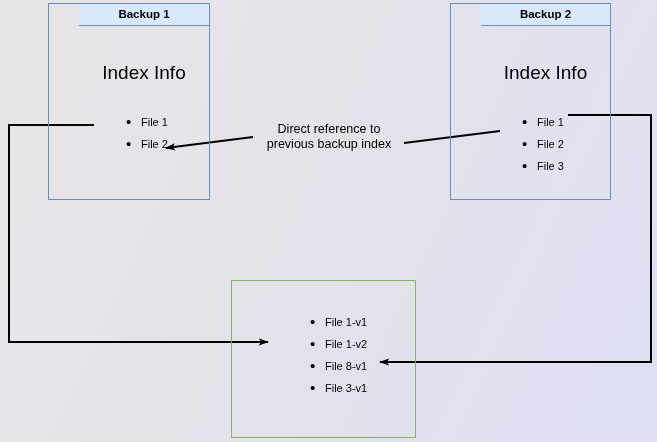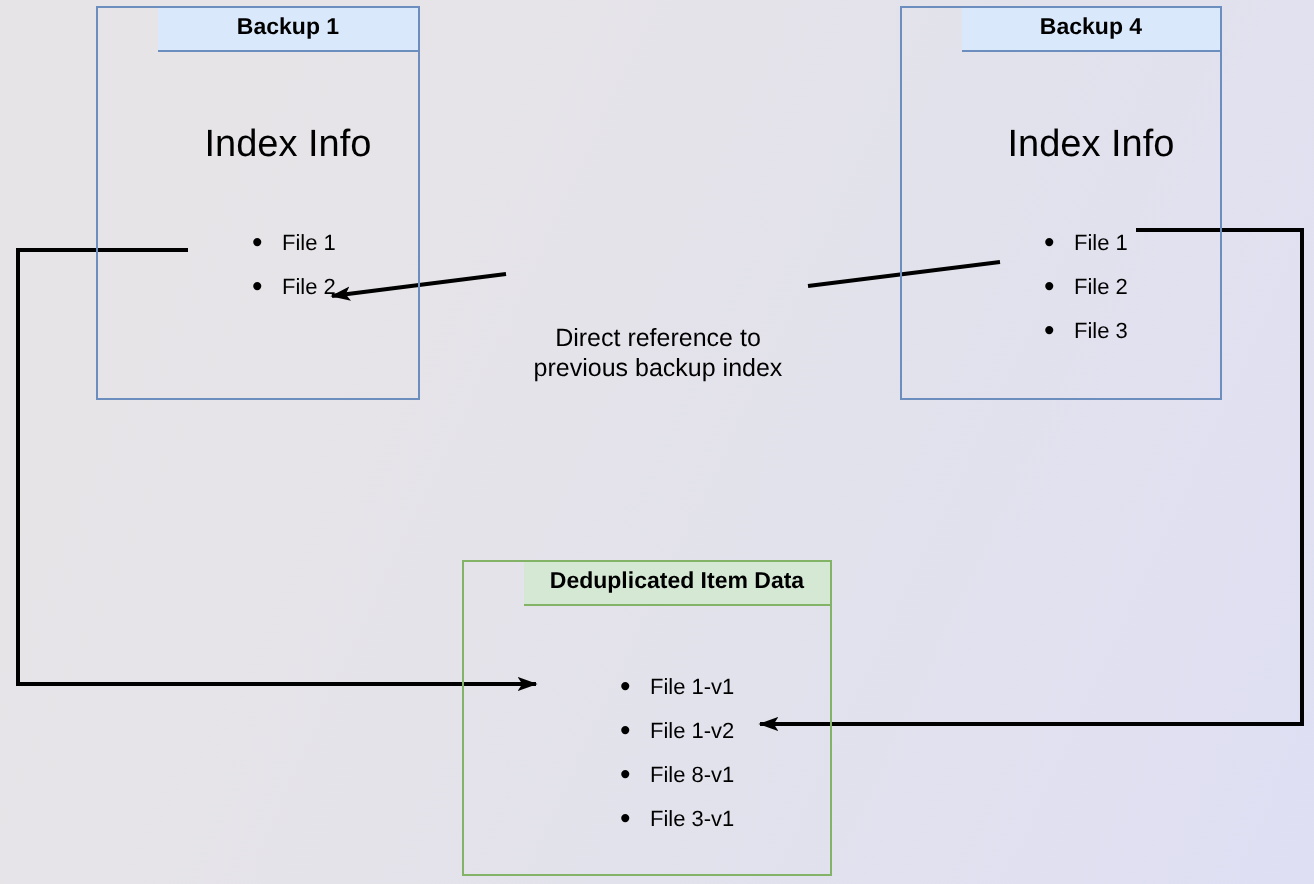--- a/index.html
+++ b/index.html
@@ -98,21 +98,20 @@
   #backup2 .file-list { left: 41px; top: 85px; }
   #dedup   .file-list { left: 48px; top: 30px; }
 
   .edge-label {
     position: absolute;
     text-align: center;
     font-size: 12.5px;
     line-height: 15px;
     color: #000;
     white-space: pre-line;
-    margin-top: 40px;
   }
   #label-direct-reference {
     left: 249px;
     top: 122px;
     width: 160px;
   }
 </style>
 </head>
 <body>
 
@@ -138,33 +137,32 @@
     <div class="node-body">
       <div class="index-label">Index Info</div>
       <ul class="file-list">
         <li>File 1</li>
         <li>File 2</li>
       </ul>
     </div>
   </div>
 
   <div class="node" id="backup2">
-    <div class="node-header">Backup 4</div>
+    <div class="node-header">Backup 2</div>
     <div class="node-body">
       <div class="index-label">Index Info</div>
       <ul class="file-list">
         <li>File 1</li>
         <li>File 2</li>
         <li>File 3</li>
       </ul>
     </div>
   </div>
 
   <div class="node green" id="dedup">
-    <div class="node-header">Deduplicated Item Data</div>
     <div class="node-body">
       <ul class="file-list">
         <li>File 1-v1</li>
         <li>File 1-v2</li>
         <li>File 8-v1</li>
         <li>File 3-v1</li>
       </ul>
     </div>
   </div>
 

